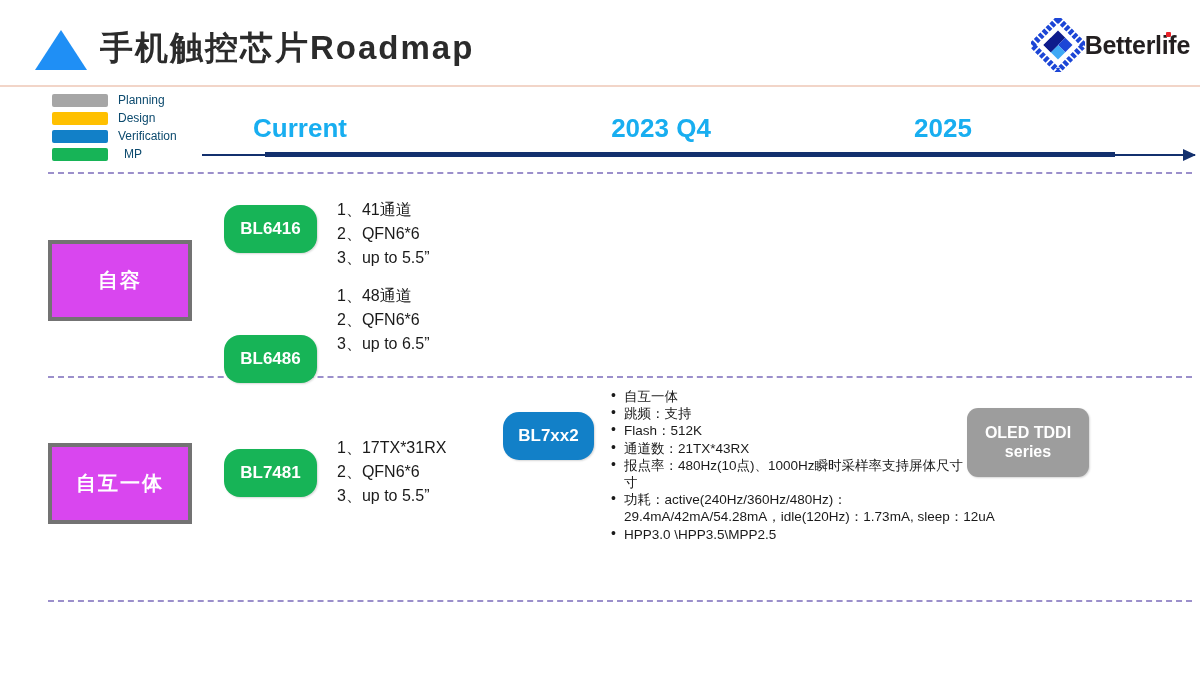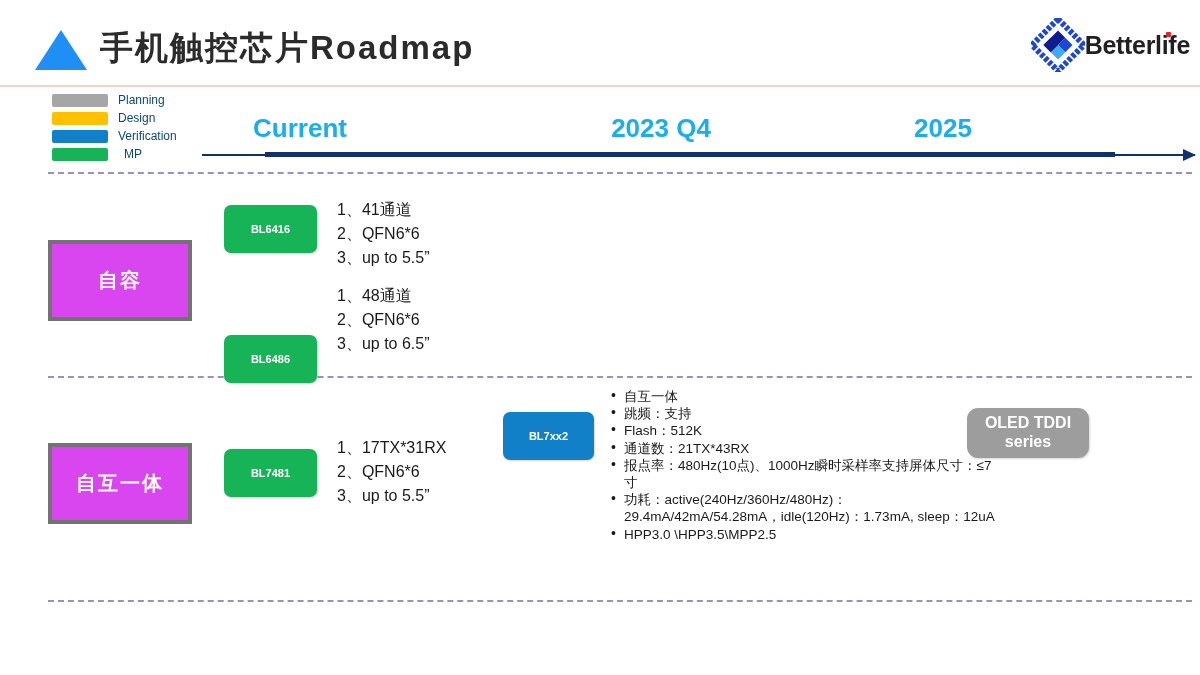--- a/index.html
+++ b/index.html
@@ -164,39 +164,39 @@
     align-items: center;
     justify-content: center;
     letter-spacing: 2px;
   }
   #cat-box-0 { left: 48px; top: 240px; width: 136px; height: 73px; }
   #cat-box-1 { left: 48px; top: 443px; width: 136px; height: 73px; }
 
   
   .chip-box {
     position: absolute;
-    border-radius: 7px;
+    border-radius: 16px;
     color: #ffffff;
-    font-size: 11px;
+    font-size: 17px;
     font-weight: bold;
     display: flex;
     align-items: center;
     justify-content: center;
     box-shadow: 1px 1px 2px rgba(0,0,0,0.16);
   }
   .chip-green { background: #17B457; }
   .chip-blue  { background: #1280C8; }
   .chip-gray  { background: #9D9D9D; }
 
   #chip-bl6416 { left: 224px; top: 205px; width: 93px; height: 48px; }
   #chip-bl6486 { left: 224px; top: 290px; width: 93px; height: 48px; margin-top: 45px; }
   #chip-bl7481 { left: 224px; top: 449px; width: 93px; height: 48px; }
   #chip-bl7xx2 { left: 503px; top: 412px; width: 91px; height: 48px; }
   #chip-oled   {
-    left: 967px; top: 408px; width: 122px; height: 50px;
+    left: 967px; top: 408px; width: 122px; height: 69px;
     border-radius: 11px;
     flex-direction: column;
     line-height: 1.18;
     font-size: 16px;
   }
 
   
   .spec-list {
     position: absolute;
     font-size: 16px;

